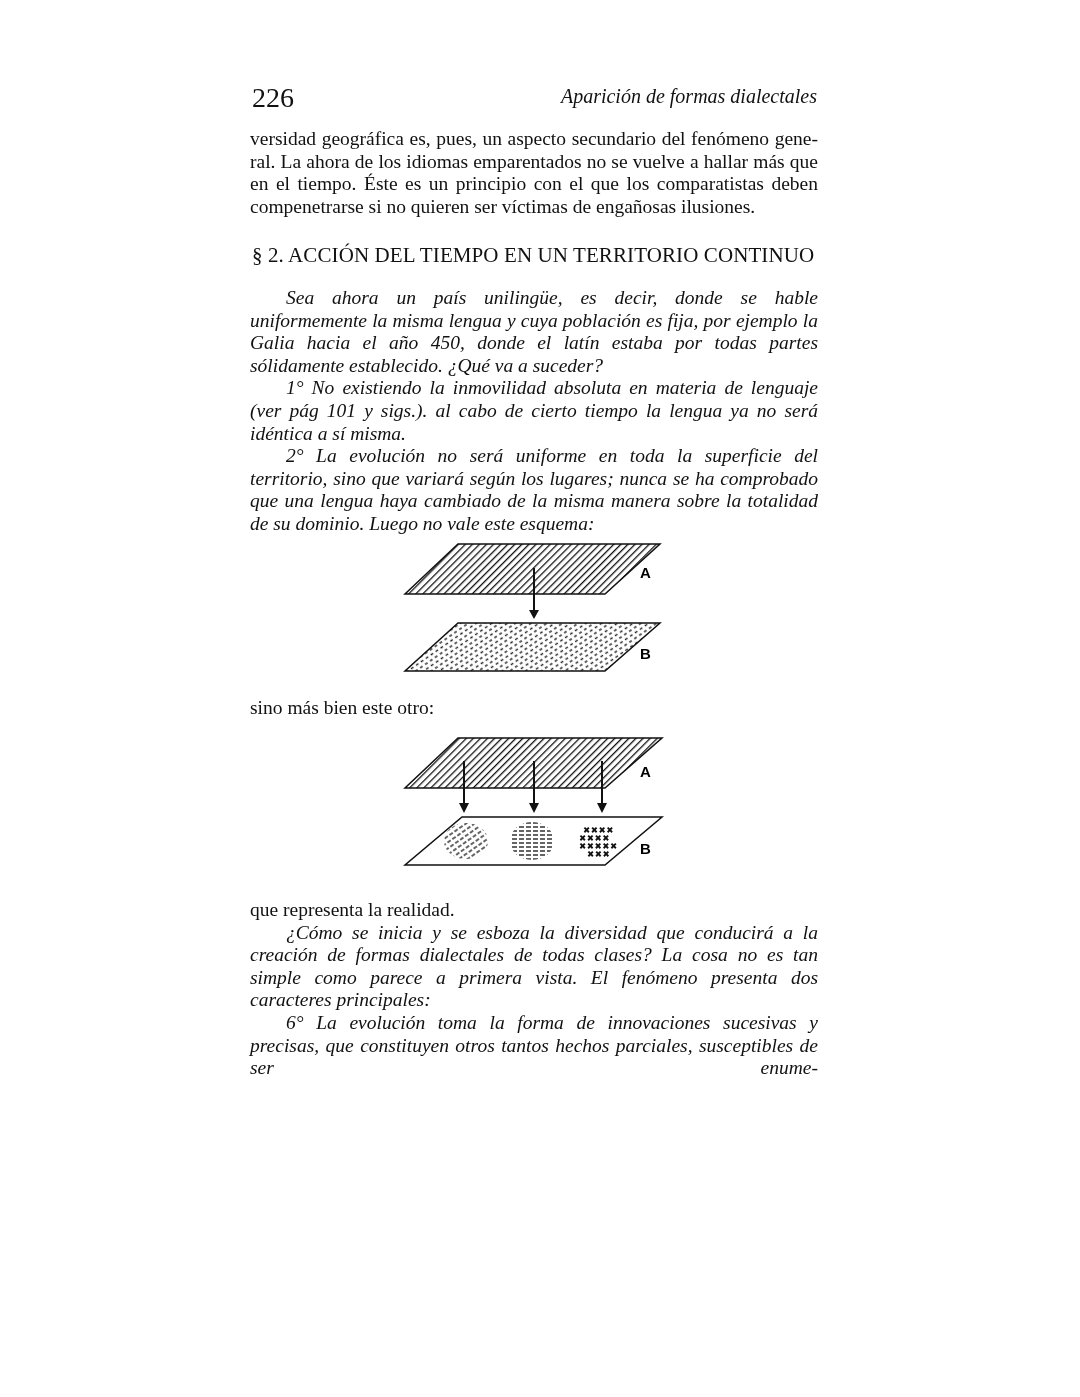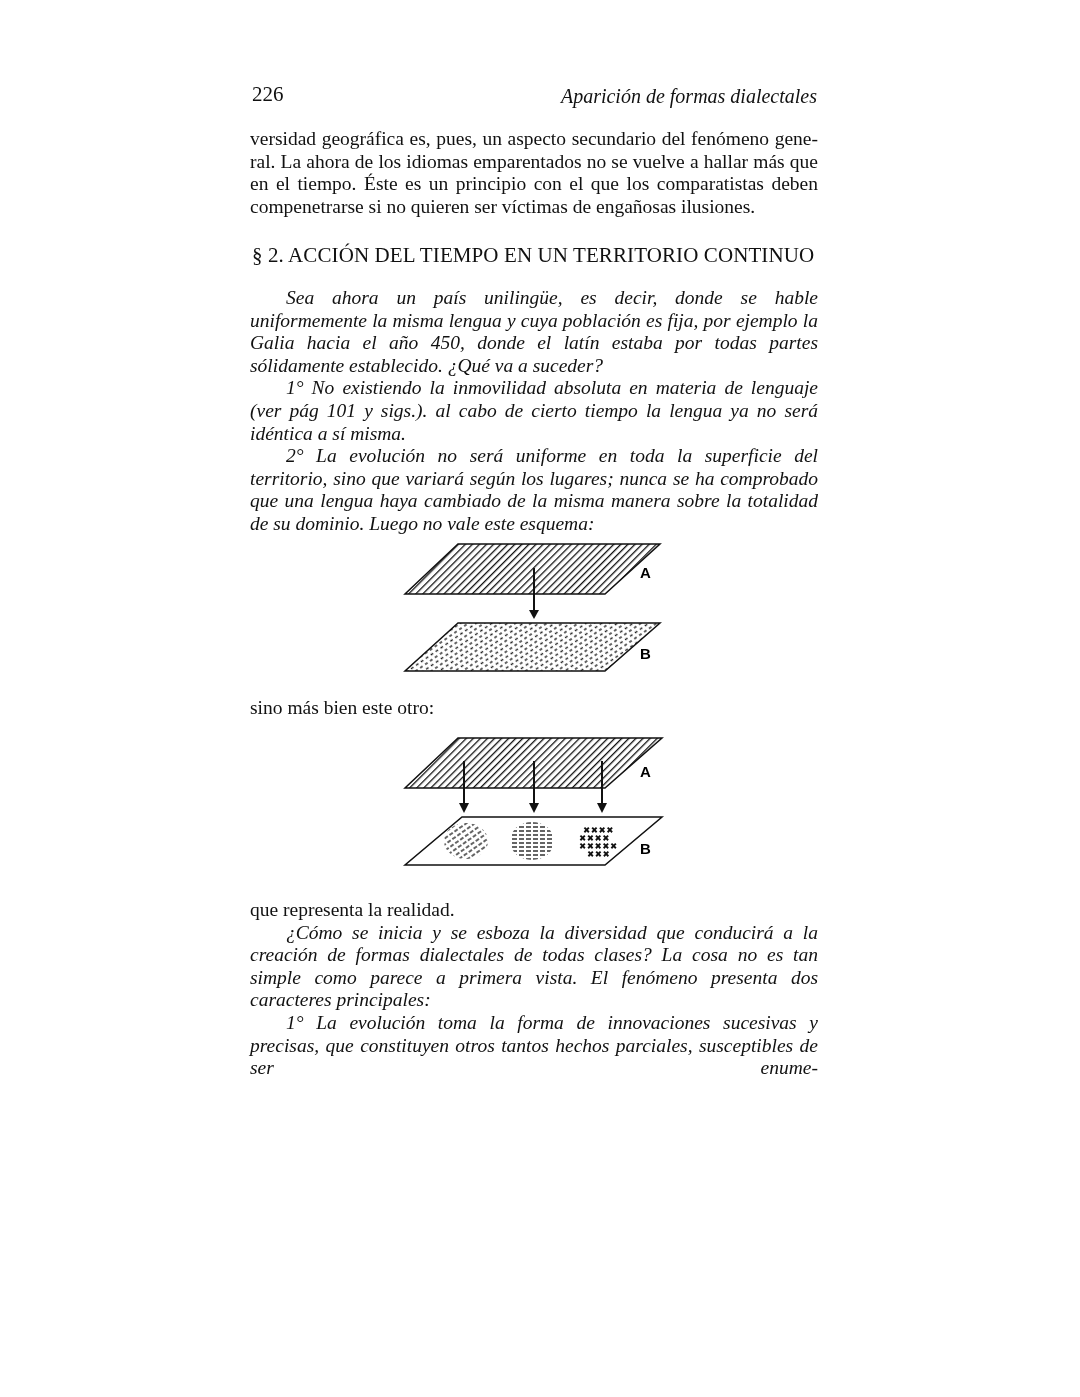--- a/index.html
+++ b/index.html
@@ -1,18 +1,18 @@
 <!DOCTYPE html>
 <html><head>
 <meta charset="utf-8">
 <style>
   html, body { margin: 0; padding: 0; background: #ffffff; }
   body { width: 1080px; height: 1397px; position: relative; overflow: hidden;
          font-family: "Liberation Serif", "DejaVu Serif", serif; color: #111; }
-  .page-number { position: absolute; left: 252px; top: 82px; font-size: 21px; }
+  .page-number { position: absolute; left: 252px; top: 82px; font-size: 28px; }
   .running-head { position: absolute; right: 263px; top: 85px; font-size: 20px; font-style: italic; }
   .text-block { position: absolute; left: 250px; width: 568px; font-size: 19.5px; line-height: 22.6px; text-align: justify; }
   .text-block p { margin: 0; }
   .indent { text-indent: 36px; font-style: italic; }
   .section-heading { position: absolute; left: 252px; top: 243px; font-size: 21px; letter-spacing: 0.1px; }
   .figure { position: absolute; }
   .caption-line { position: absolute; left: 250px; font-size: 19.5px; }
 </style>
 </head>
 <body>
@@ -100,14 +100,14 @@
       <text x="180" y="116" font-size="9">× × × × ×</text>
       <text x="188" y="124" font-size="9">× × ×</text>
     </g>
   </g>
   <text x="240" y="121" font-family="Liberation Sans, sans-serif" font-weight="bold" font-size="15">B</text>
 </svg>
 
 <div class="text-block" style="top:899px;">
   <p>que representa la realidad.</p>
   <p class="indent">¿Cómo se inicia y se esboza la diversidad que conducirá a la creación de formas dialectales de todas clases? La cosa no es tan simple como parece a primera vista. El fenómeno presenta dos caracteres principales:</p>
-  <p class="indent" style="text-align-last:justify;">1° La evolución toma la forma de innovaciones sucesivas y precisas, que constituyen otros tantos hechos parciales, susceptibles de ser enume-</p>
+  <p class="indent" style="text-align-last:justify;">6° La evolución toma la forma de innovaciones sucesivas y precisas, que constituyen otros tantos hechos parciales, susceptibles de ser enume-</p>
 </div>
 
 </body></html>

